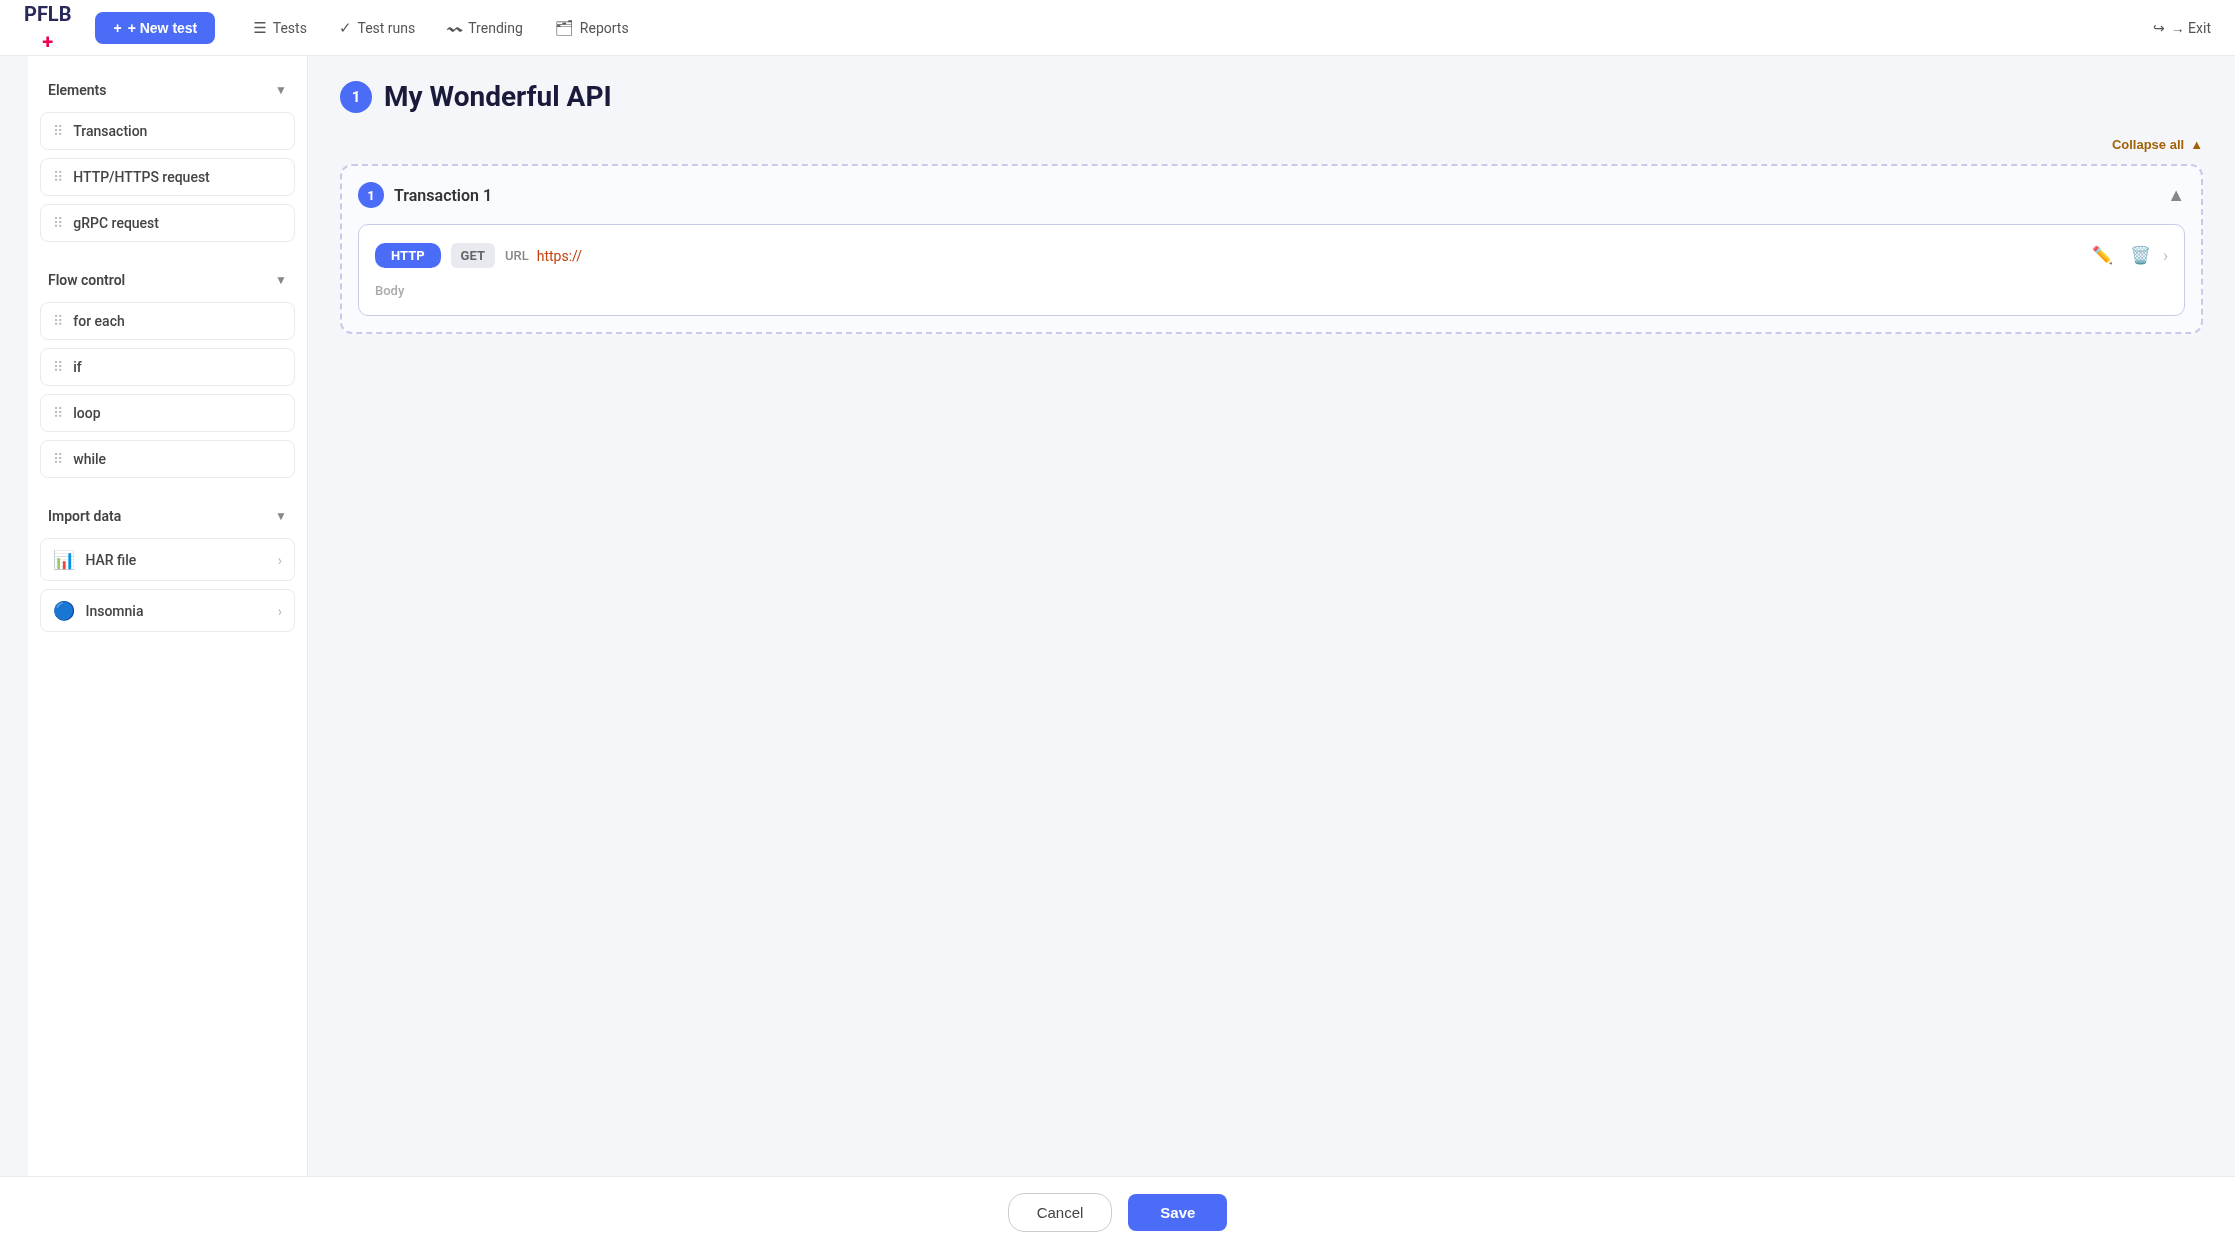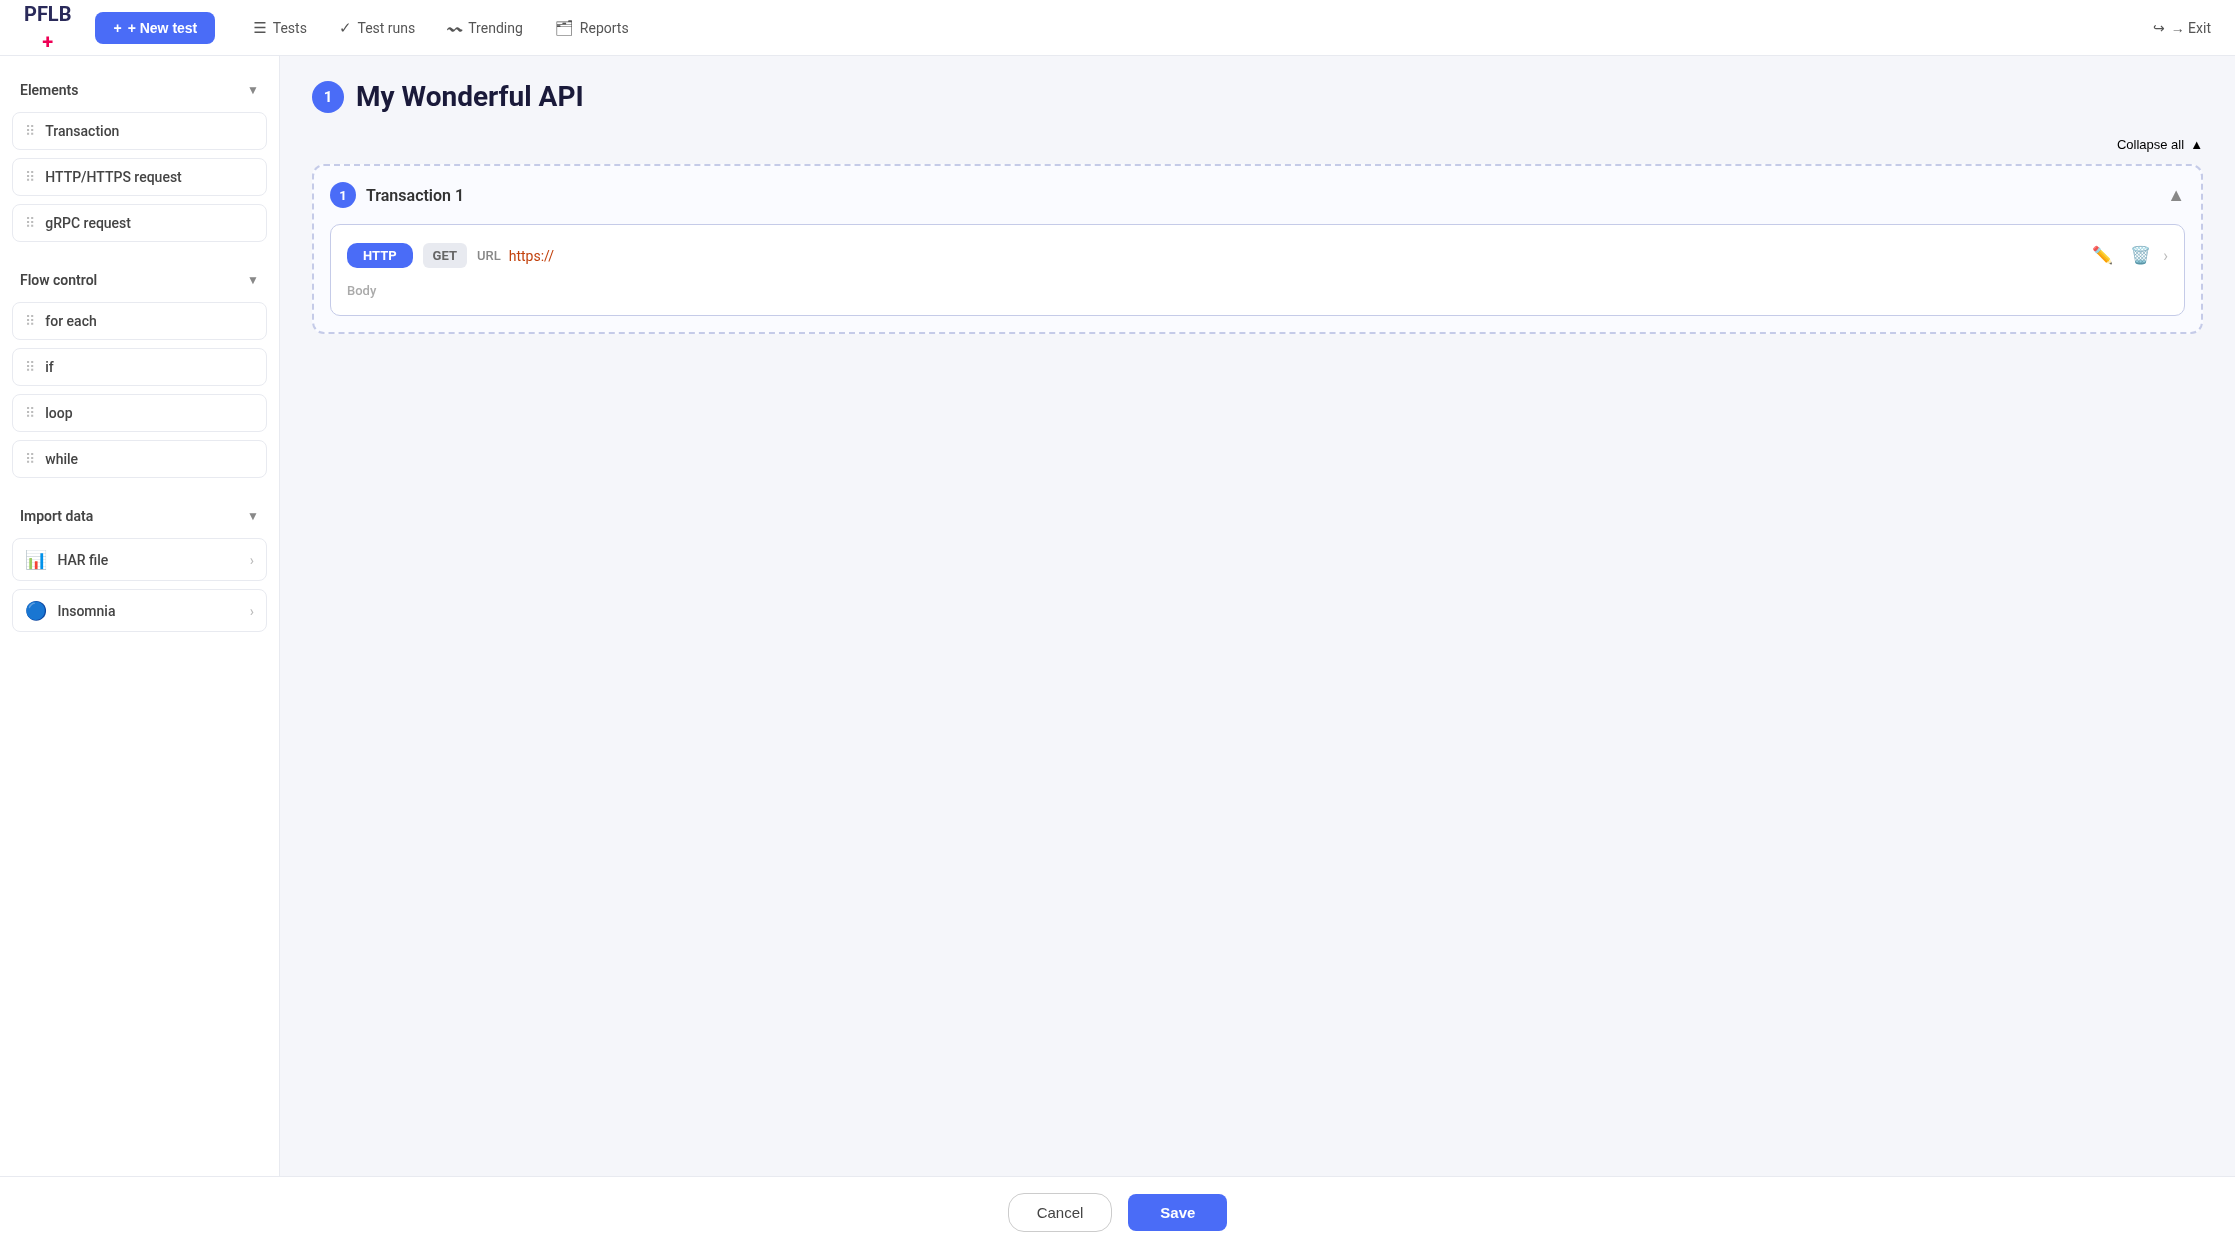--- a/index.html
+++ b/index.html
@@ -81,21 +81,21 @@
       font-size: 15px; font-weight: 700; flex-shrink: 0;
     }
     .test-title { font-size: 28px; font-weight: 700; color: #1a1a3a; }
 
     
     .canvas-toolbar {
       display: flex; justify-content: flex-end; margin-bottom: 12px;
     }
     .collapse-all-btn {
       display: flex; gap: 6px; font-size: 13px;
-      color: #000000; cursor: pointer; background: none; border: none; font-weight: 400;
+      color: #a16207; cursor: pointer; background: none; border: none; font-weight: 700;
     }
 
     
     .transaction-box {
       border: 2px dashed #c5cbe8; border-radius: 12px; padding: 16px;
       background: #fafbff;
     }
     .transaction-header {
       display: flex; align-items: center; justify-content: space-between;
       margin-bottom: 16px;
@@ -186,21 +186,21 @@
     </a>
   </div>
   <div class="exit-btn">
     <span>↪</span>
     <span>→ Exit</span>
   </div>
 </nav>
 
 <div class="main-layout">
 
-  <aside class="sidebar" style="position:relative;">
+  <aside class="sidebar" style="position:relative;margin-left:28px;">
 
     <div class="sidebar-section">
       <div class="section-header">
         <span>Elements</span>
         <span class="chevron">▼</span>
       </div>
       <div class="section-items">
         <div class="sidebar-item">
           <span class="drag-handle">⠿</span>
           <span>Transaction</span>

